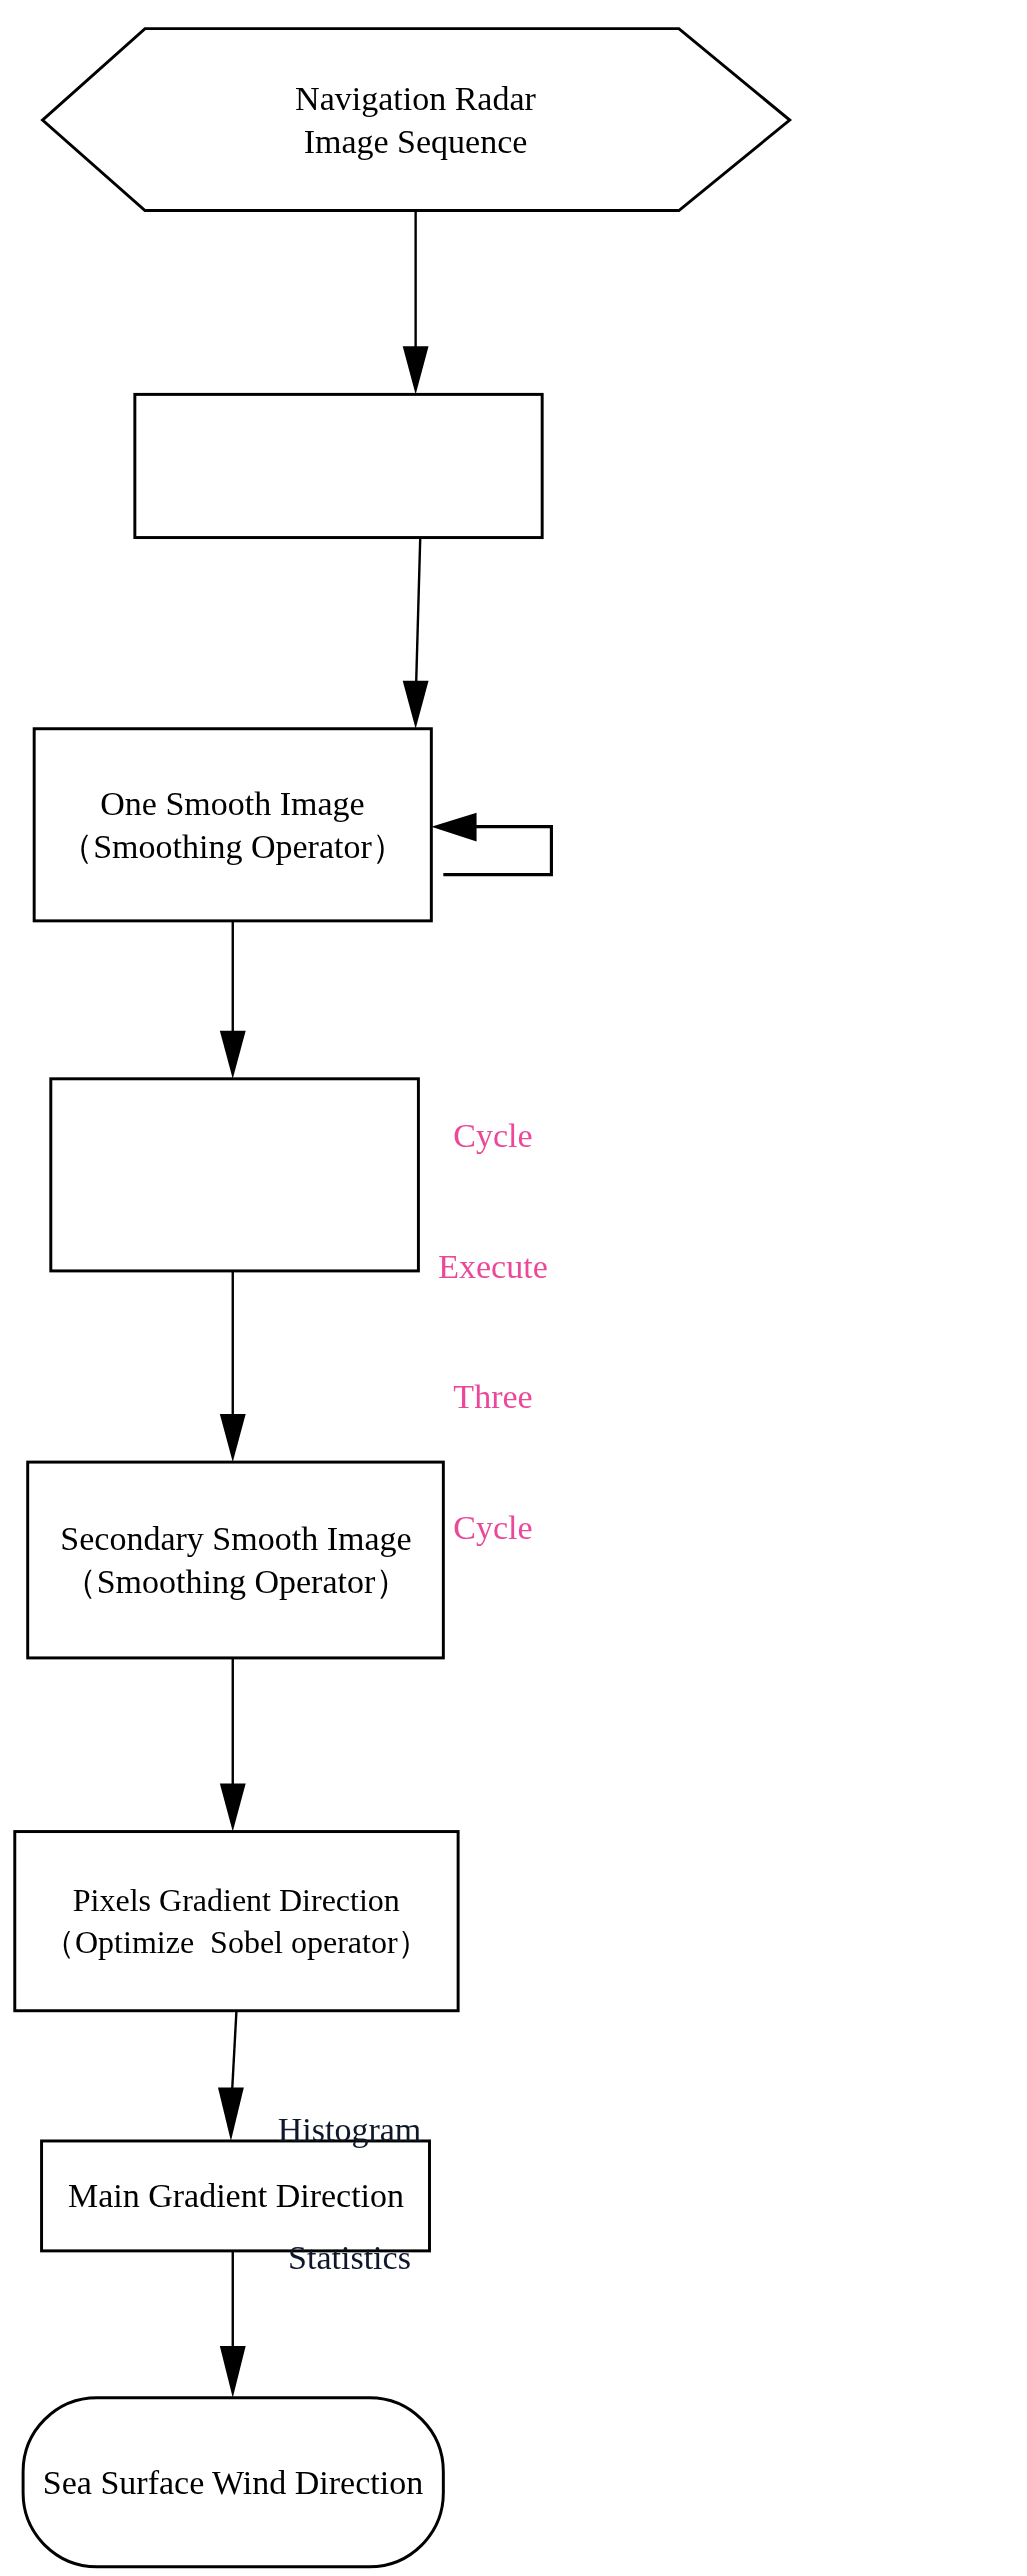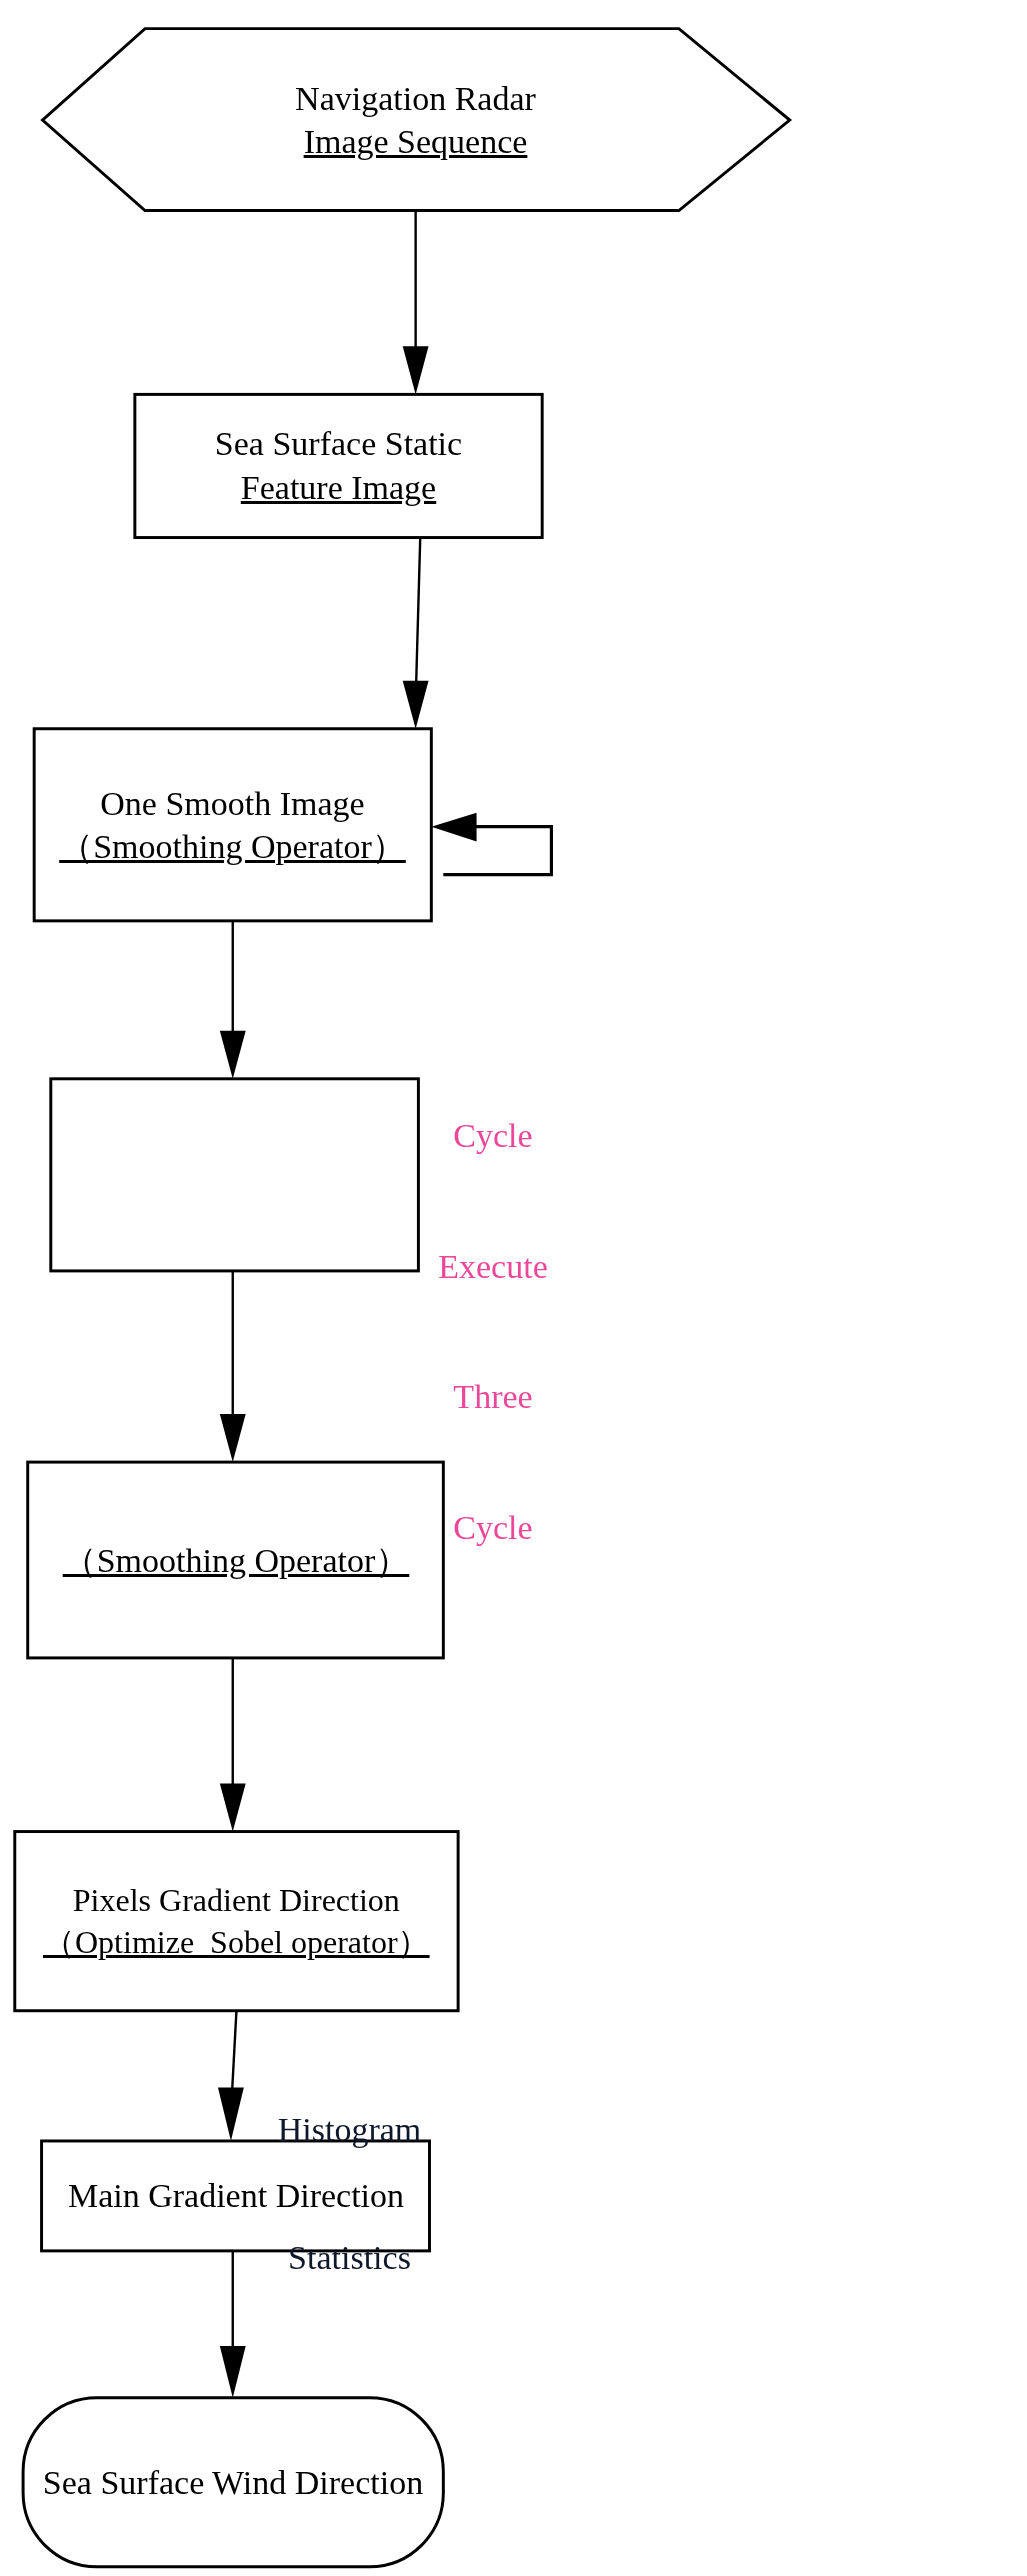--- a/index.html
+++ b/index.html
@@ -54,21 +54,20 @@
     text-align: center;
     color: #000000;
     font-family: "Liberation Serif", "DejaVu Serif", serif;
     font-size: 34px;
     line-height: 1.22;
     white-space: pre;
     pointer-events: none;
   }
   .node-label .line2 {
     margin-top: 2px;
-    text-decoration: underline;
   }
   .edge-label {
     position: absolute;
     color: #0f172a;
     font-family: "Liberation Serif", "DejaVu Serif", serif;
     font-size: 34px;
     line-height: 1.25;
     text-align: center;
     white-space: pre;
   }
@@ -128,32 +127,29 @@
     <polygon class="arrow-head" points="252,2596 238,2540 266,2540"></polygon>
 
     <rect class="node-shape" x="25" y="2596" width="455" height="183" rx="80" ry="80"></rect>
   </svg>
 
   <div class="node-label" style="left:42px; top:29px; width:747px; height:182px;">
     <span class="line1">Navigation Radar</span>
     <span class="line2">Image Sequence</span>
   </div>
 
-  <div class="node-label" style="left:135px; top:394px; width:407px; height:143px;">
-    <span class="line1">Sea Surface Static</span>
-    <span class="line2">Feature Image</span>
-  </div>
 
   <div class="node-label" style="left:34px; top:729px; width:397px; height:192px;">
     <span class="line1">One Smooth Image</span>
     <span class="line2">（Smoothing Operator）</span>
   </div>
 
 
   <div class="node-label" style="left:28px; top:1462px; width:416px; height:196px;">
+    <span class="line1">Secondary Smooth Image</span>
     <span class="line2">（Smoothing Operator）</span>
   </div>
 
   <div class="node-label" style="left:14.8px; top:1832px; width:443px; height:179px; font-size:32px;">
     <span class="line1">Pixels Gradient Direction</span>
     <span class="line2">（Optimize  Sobel operator）</span>
   </div>
 
   <div class="node-label" style="left:23px; top:2398px; width:420px; height:169px;">
     <span class="line1">Sea Surface Wind Direction</span>

